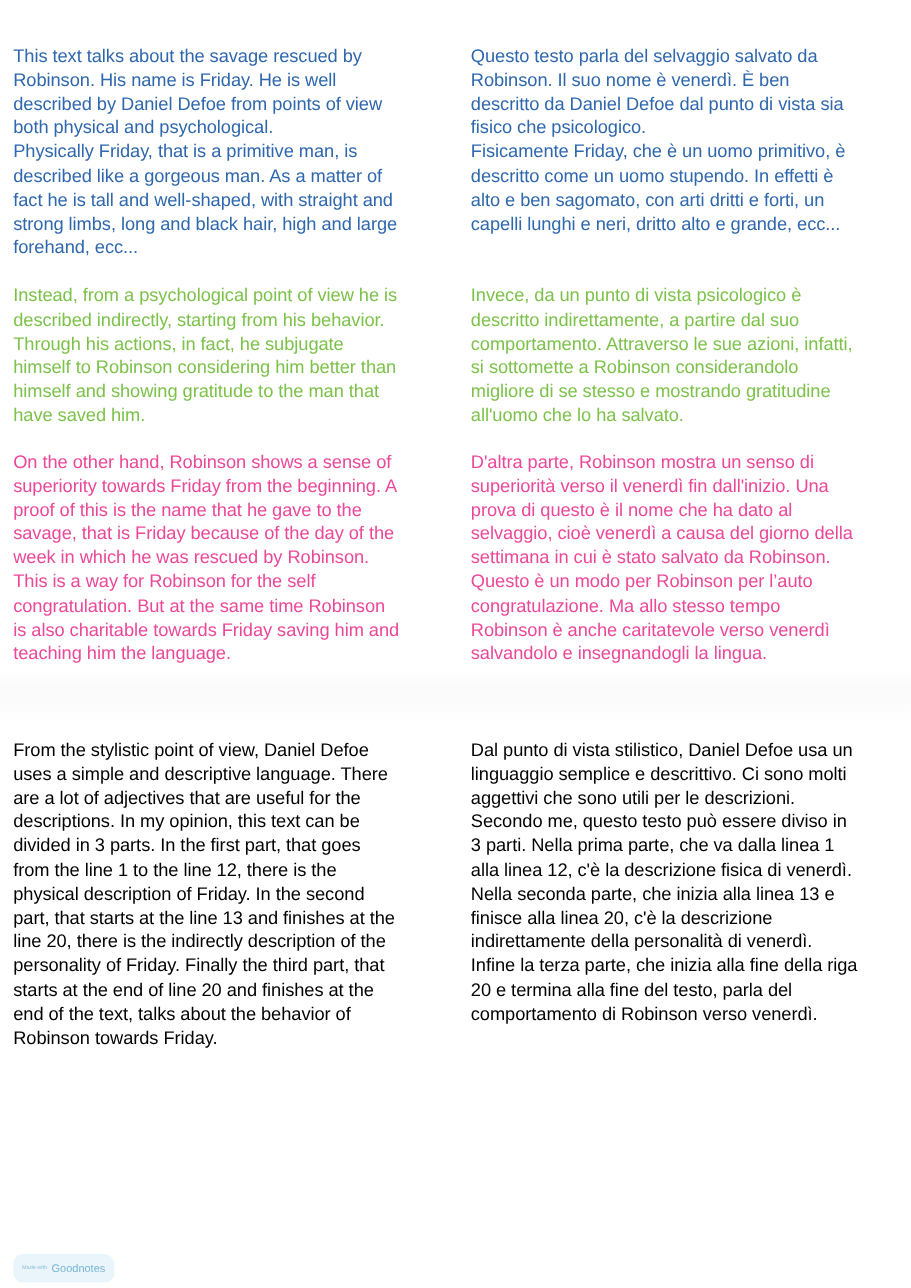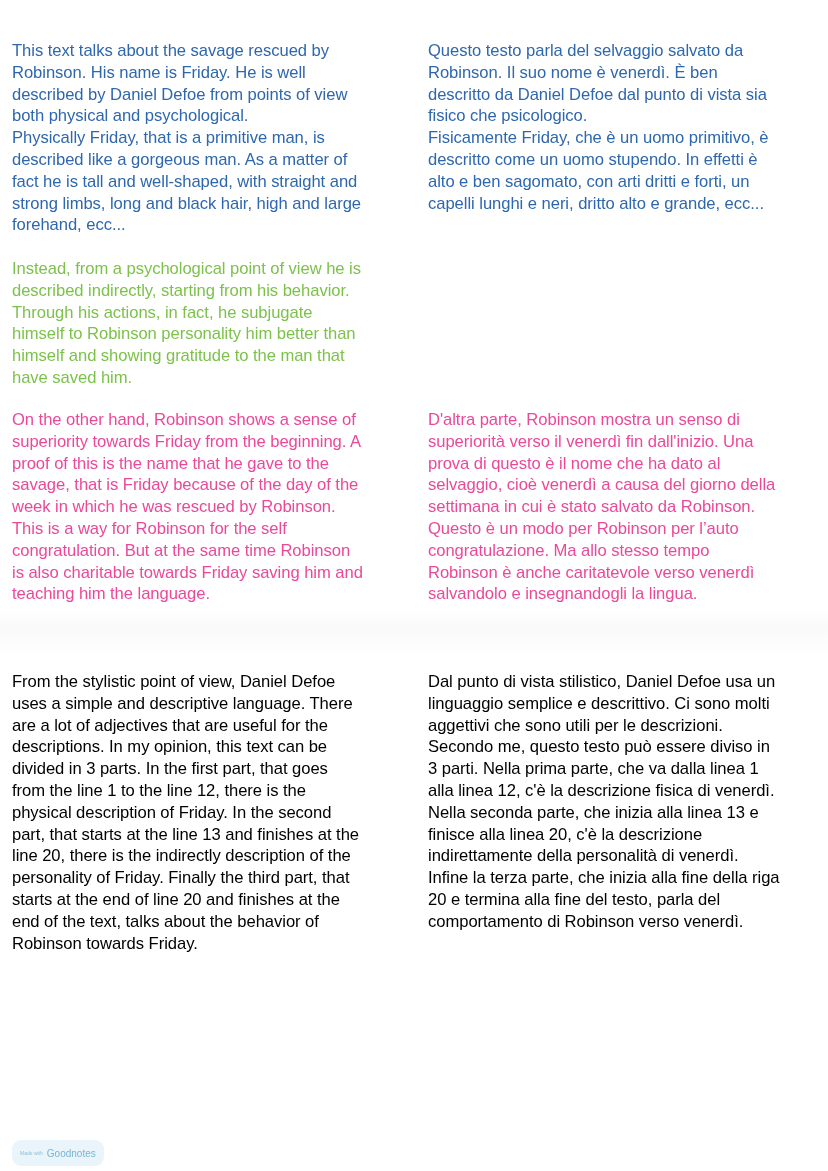--- a/index.html
+++ b/index.html
@@ -76,21 +76,21 @@
 described by Daniel Defoe from points of view
 both physical and psychological.
 Physically Friday, that is a primitive man, is
 described like a gorgeous man. As a matter of
 fact he is tall and well-shaped, with straight and
 strong limbs, long and black hair, high and large
 forehand, ecc...</p>
   <p class="para col-en green p2">Instead, from a psychological point of view he is
 described indirectly, starting from his behavior.
 Through his actions, in fact, he subjugate
-himself to Robinson personality him better than
+himself to Robinson considering him better than
 himself and showing gratitude to the man that
 have saved him.</p>
   <p class="para col-en purple p3">On the other hand, Robinson shows a sense of
 superiority towards Friday from the beginning. A
 proof of this is the name that he gave to the
 savage, that is Friday because of the day of the
 week in which he was rescued by Robinson.
 This is a way for Robinson for the self
 congratulation. But at the same time Robinson
 is also charitable towards Friday saving him and
@@ -110,20 +110,26 @@
 Robinson towards Friday.</p>
 
   <p class="para col-it blue p1">Questo testo parla del selvaggio salvato da
 Robinson. Il suo nome è venerdì. È ben
 descritto da Daniel Defoe dal punto di vista sia
 fisico che psicologico.
 Fisicamente Friday, che è un uomo primitivo, è
 descritto come un uomo stupendo. In effetti è
 alto e ben sagomato, con arti dritti e forti, un
 capelli lunghi e neri, dritto alto e grande, ecc...</p>
+  <p class="para col-it green p2">Invece, da un punto di vista psicologico è
+descritto indirettamente, a partire dal suo
+comportamento. Attraverso le sue azioni, infatti,
+si sottomette a Robinson considerandolo
+migliore di se stesso e mostrando gratitudine
+all'uomo che lo ha salvato.</p>
   <p class="para col-it purple p3">D'altra parte, Robinson mostra un senso di
 superiorità verso il venerdì fin dall'inizio. Una
 prova di questo è il nome che ha dato al
 selvaggio, cioè venerdì a causa del giorno della
 settimana in cui è stato salvato da Robinson.
 Questo è un modo per Robinson per l’auto
 congratulazione. Ma allo stesso tempo
 Robinson è anche caritatevole verso venerdì
 salvandolo e insegnandogli la lingua.</p>
   <p class="para col-it orange p4">Dal punto di vista stilistico, Daniel Defoe usa un

